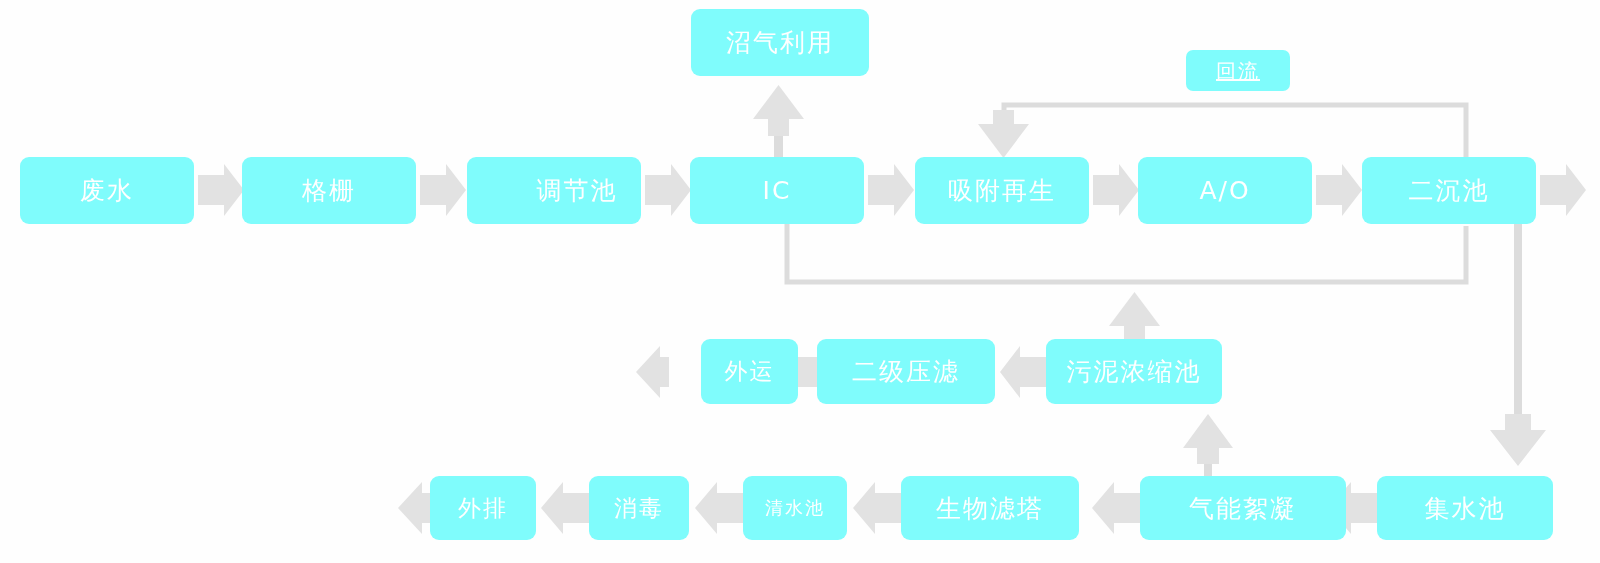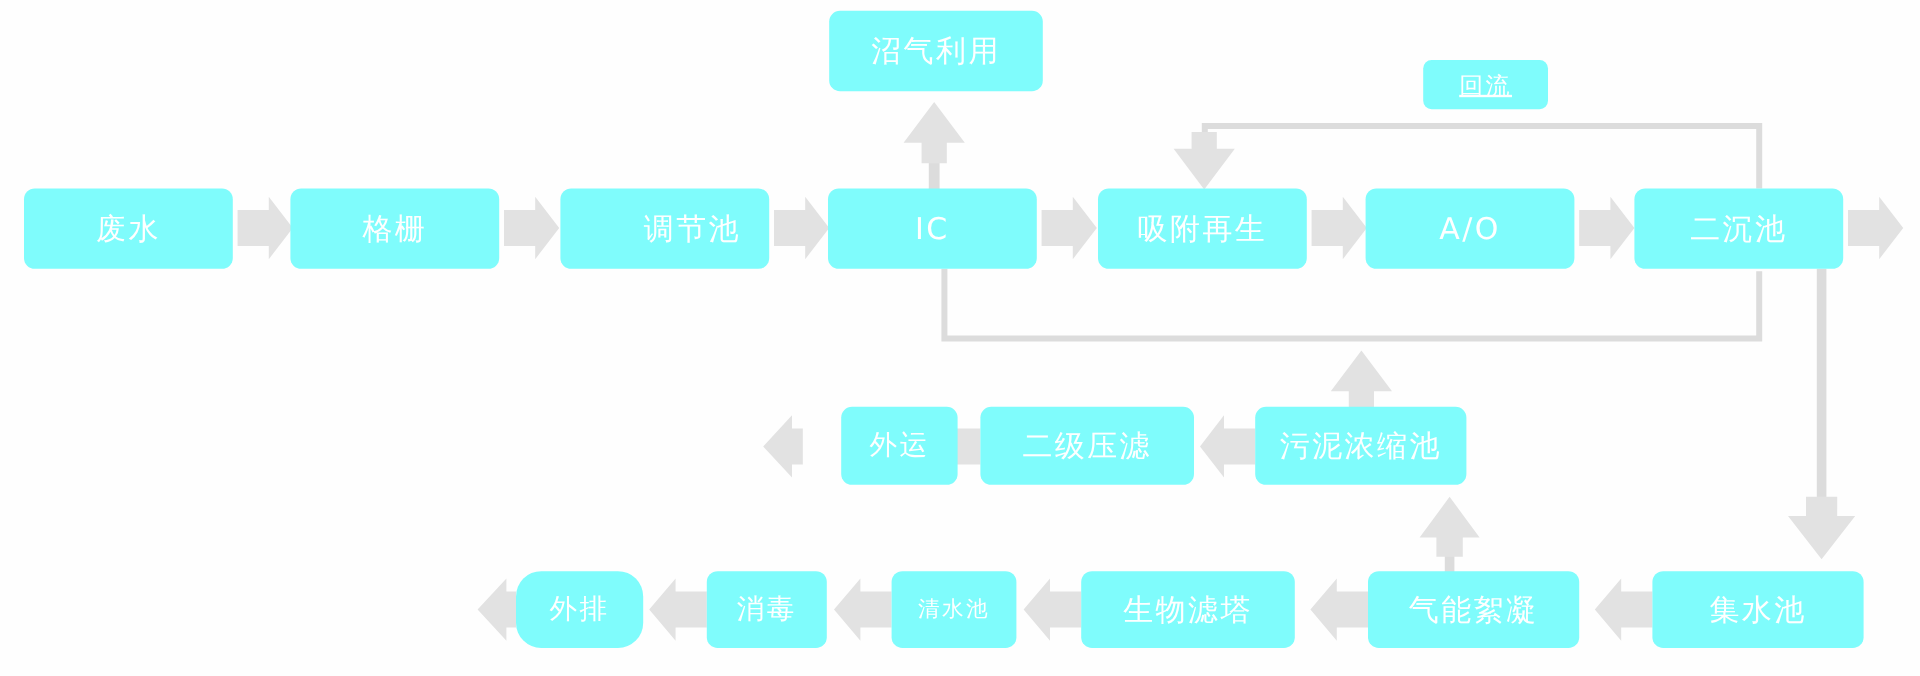--- a/index.html
+++ b/index.html
@@ -188,37 +188,37 @@
   </div>
 
   <div class="node" style="left:817px; top:339px; width:178px; height:65px; background:#7FFCFC; font-size:25px;">
     <span class="node-label">二级压滤</span>
   </div>
 
   <div class="node" style="left:1046px; top:339px; width:176px; height:65px; background:#7FFCFC; font-size:25px;">
     <span class="node-label">污泥浓缩池</span>
   </div>
 
-  <div class="node" style="left:430px; top:476px; width:106px; height:64px; background:#7FFCFC; font-size:23px;border-radius:21px;">
+  <div class="node" style="left:430px; top:476px; width:106px; height:64px; background:#7FFCFC; font-size:23px;">
     <span class="node-label">外排</span>
   </div>
 
   <div class="node" style="left:589px; top:476px; width:100px; height:64px; background:#7FFCFC; font-size:23px;">
     <span class="node-label">消毒</span>
   </div>
 
   <div class="node" style="left:743px; top:476px; width:104px; height:64px; background:#7FFCFC; font-size:18px;text-align:right;">
     <span class="node-label">清水池</span>
   </div>
 
   <div class="node" style="left:901px; top:476px; width:178px; height:64px; background:#7FFCFC; font-size:25px;">
     <span class="node-label">生物滤塔</span>
   </div>
 
-  <div class="node" style="left:1140px; top:476px; width:176px; height:64px; background:#7FFCFC; font-size:25px;">
+  <div class="node" style="left:1140px; top:476px; width:206px; height:64px; background:#7FFCFC; font-size:25px;">
     <span class="node-label">气能絮凝</span>
   </div>
 
   <div class="node" style="left:1377px; top:476px; width:176px; height:64px; background:#7FFCFC; font-size:25px;">
     <span class="node-label">集水池</span>
   </div>
 
 </div>
 
 </body></html>

